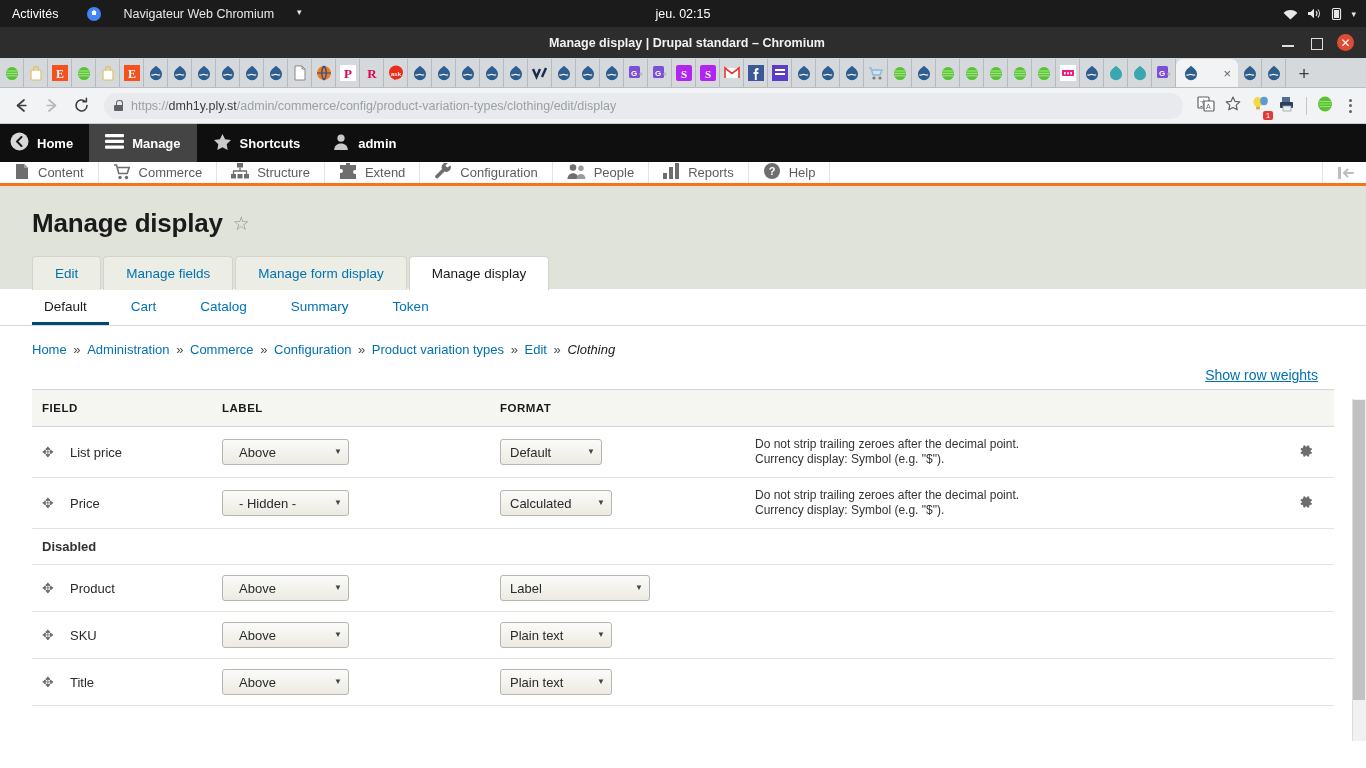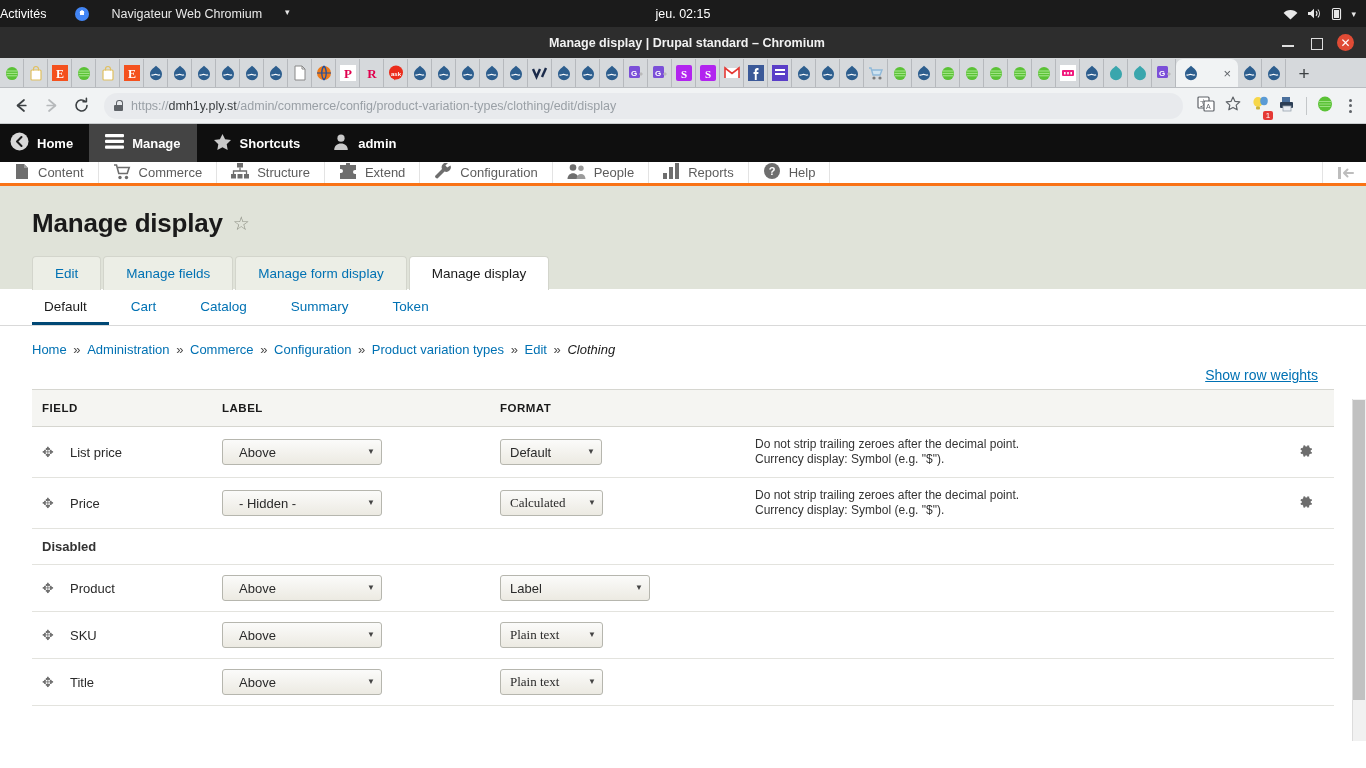--- a/index.html
+++ b/index.html
@@ -10,21 +10,21 @@
     font-family: "Liberation Sans", sans-serif;
     background: #fff;
   }
 
   
   .gnome-bar {
     height: 27px; background: #1b1b1b; color: #e8e8e8;
     display: flex; align-items: center; position: relative;
     font-size: 12.5px;
   }
-  .gnome-left { display: flex; align-items: center; gap: 10px; padding-left: 0; }
+  .gnome-left { display: flex; align-items: center; gap: 10px; padding-left: 12px; }
   .gnome-activities { font-size: 12.5px; color: #fff; }
   .gnome-app { display: flex; align-items: flex-start; gap: 23px; margin-left: 18px; }
   .chromium-dot {
     width: 14px; height: 14px; border-radius: 50%;
     background: radial-gradient(circle at 50% 42%, #fff 0 22%, #4285f4 24% 100%);
     position: relative; overflow: hidden;
   }
   .gnome-clock {
     position: absolute; left: 0; right: 0; text-align: center;
     font-size: 12.5px; color: #fff; pointer-events: none;
@@ -224,24 +224,24 @@
   .fname { font-size: 13px; color: #2a2a2a; }
 
   .sel {
     display: inline-flex; align-items: center; justify-content: space-between;
     background: linear-gradient(#fbfbfa, #eceae2);
     border: 1px solid #b6b6ae; border-radius: 3px;
     height: 26px; padding: 0 6px 0 9px; font-size: 13px; color: #2a2a2a;
     min-width: 52px; gap: 10px;
   }
   .sel .arrow { font-size: 8px; color: #444; line-height: 1; }
-  .sel.w160 { width: 160px; padding-left: 16px; }
+  .sel.w160 { width: 127px; padding-left: 16px; }
   .sel.w102 { width: 102px; }
   .sel.w150 { width: 150px; }
-  .sel.w97  { width: 103px; font-family: Liberation Serif, serif; }
+  .sel.w97  { width: 112px; }
 
   .group-row td {
     background: #fff; font-weight: bold; color: #1a1a1a; font-size: 13px;
     padding-top: 13px; padding-bottom: 13px;
   }
   .gear { color: #6d6d6d; font-size: 15px; }
 
   .scroll-track {
     position: absolute; right: 0; top: 213px; width: 14px; bottom: 0;
     background: #f1f1f1; border-left: 1px solid #dcdcdc;

